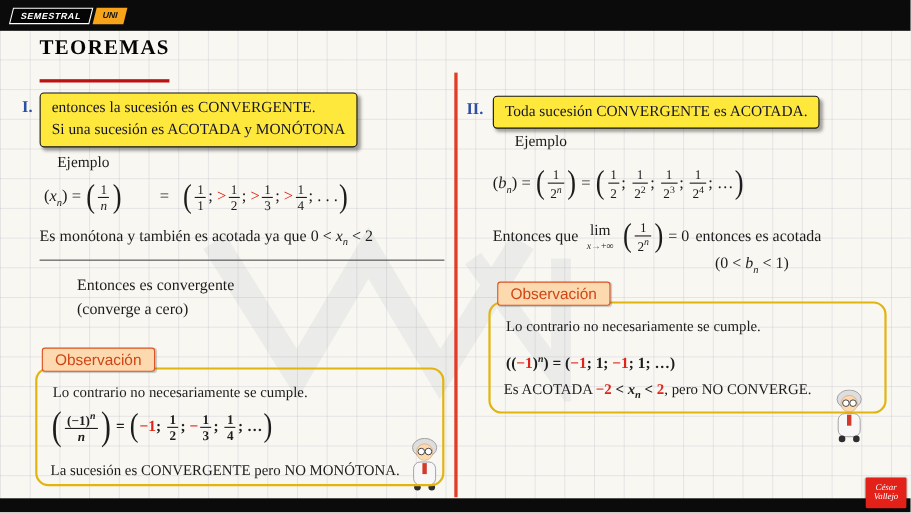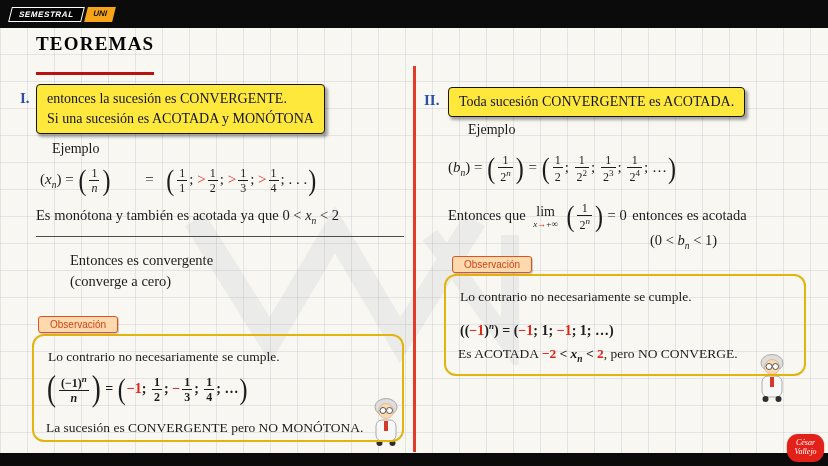--- a/index.html
+++ b/index.html
@@ -28,28 +28,28 @@
   .frac{display:inline-block;text-align:center;vertical-align:middle;font-size:12px;line-height:1.18;margin:0 2px}
   .frac .num{display:block;border-bottom:1.2px solid currentColor;padding:0 2px}
   .frac .den{display:block;padding:0 2px}
   .bp{display:inline-block;font-size:24px;font-weight:300;vertical-align:middle;line-height:1;transform:scaleY(1.25);margin:0 1px;position:relative;top:-1px}
   .bp-l{font-size:27px;transform:scaleY(1.35)}
   .red{color:#e2231a}
   .bold{font-weight:normal}
   .gap-eq{margin:0 8px 0 30px}
   .stmt{border-bottom:1.6px solid #4d4d4d;padding-bottom:10px;font-size:14.5px;white-space:nowrap}
   .concl{font-size:14.5px;line-height:1.45}
-  .obs-badge{font-family:"Liberation Sans",sans-serif;background:#fcd9ae;border:1.6px solid #dd5420;color:#cf4516;font-size:10px;padding:2px 11px;border-radius:3px;z-index:3;box-shadow:1px 1px 1px rgba(0,0,0,.2)}
+  .obs-badge{font-family:"Liberation Sans",sans-serif;background:#fcd9ae;border:1.6px solid #dd5420;color:#cf4516;font-size:14px;padding:2px 11px;border-radius:3px;z-index:3;box-shadow:1px 1px 1px rgba(0,0,0,.2)}
   .obs-box{border:2.2px solid #e2b40e;border-radius:12px;z-index:2}
   .obs-line{font-size:13.5px;white-space:nowrap}
   .mbold{font-weight:bold}
   .lim{display:inline-block;text-align:center;vertical-align:middle;margin:0 4px;line-height:1}
   .lim .w{display:block;font-size:14px}
   .lim .s{display:block;font-size:9px;margin-top:1px}
-  .logo{background:#e32119;border-radius:11px;color:#fff;font-style:italic;text-align:center;font-size:8px;line-height:1.15;padding-top:4px;z-index:6;box-shadow:0 1px 2px rgba(0,0,0,.4)}
+  .logo{background:#e32119;border-radius:1px;color:#fff;font-style:italic;text-align:center;font-size:8px;line-height:1.15;padding-top:4px;z-index:6;box-shadow:0 1px 2px rgba(0,0,0,.4)}
   .watermark{opacity:.07;z-index:0}
   .z1{z-index:1}
 </style>
 </head>
 <body>
 
 <div class="stage">
 
   <svg class="abs watermark" style="left:180px;top:195px" width="420" height="170">
     <path d="M15 25 L90 145 L155 35 L220 145 L295 25" stroke="#55607a" stroke-width="24" fill="none"></path>

